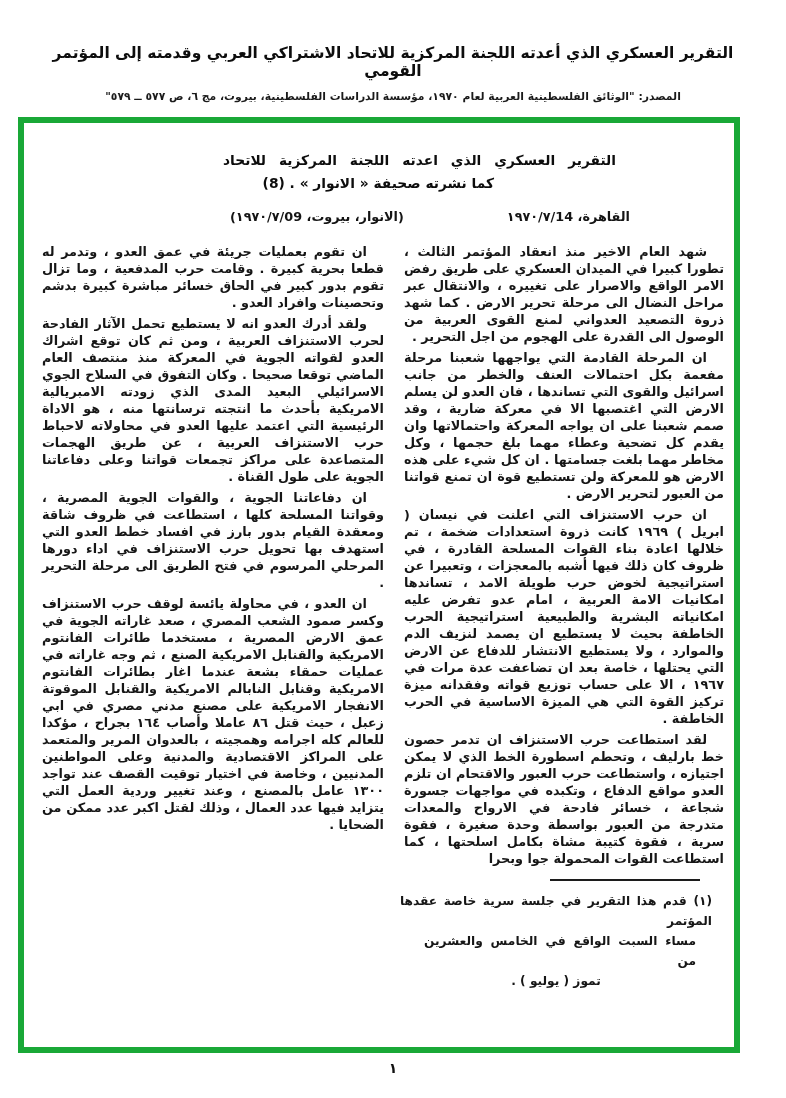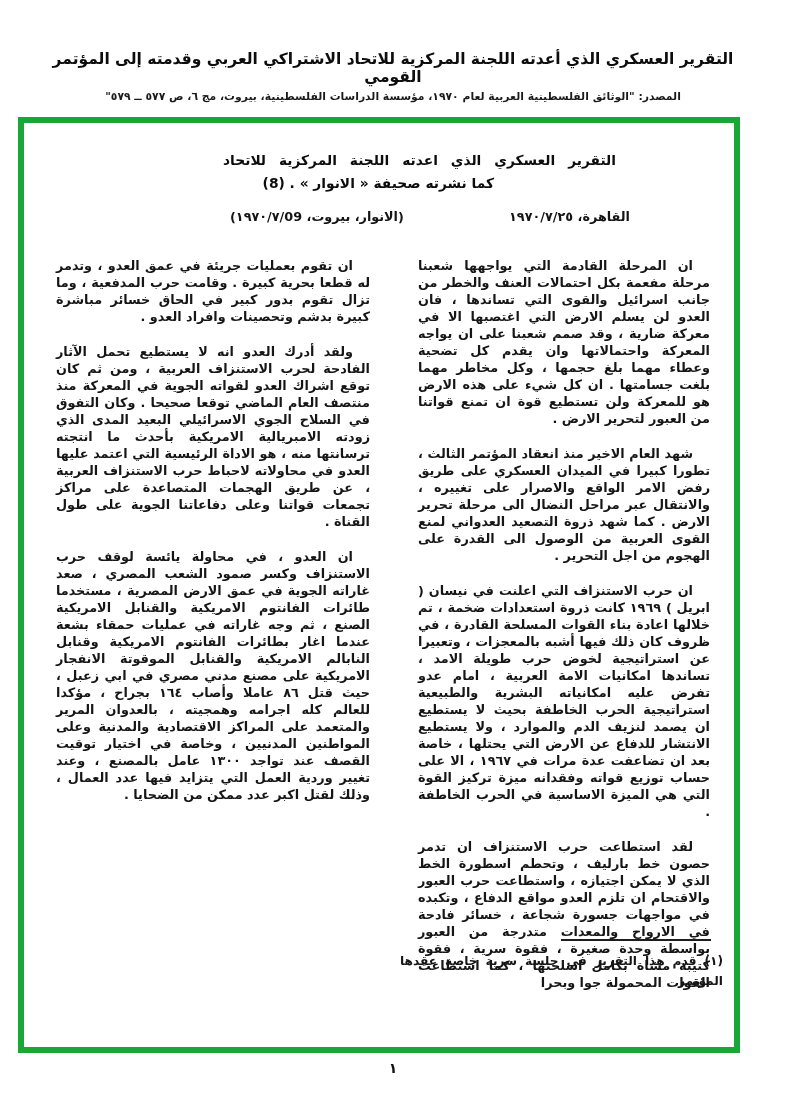--- a/index.html
+++ b/index.html
@@ -5,21 +5,21 @@
   html,body{margin:0;padding:0;}
   body{
     width:786px;height:1098px;background:#ffffff;
     font-family:"DejaVu Sans",sans-serif;
     -webkit-font-smoothing:antialiased;
     color:#111;
   }
   .page{position:relative;width:786px;height:1098px;overflow:hidden;background:#fff;}
 
   .main-title{
-    position:absolute;top:50px;left:30px;right:30px;
+    position:absolute;top:44px;left:30px;right:30px;
     direction:rtl;text-align:center;
     font-size:15.5px;font-weight:bold;color:#0d0d0d;
   }
   .source-line{
     position:absolute;top:90px;left:50px;right:50px;
     direction:rtl;text-align:center;
     font-size:10.8px;font-weight:bold;color:#1a1a1a;
   }
 
   .green-box{
@@ -44,25 +44,25 @@
   }
 
   .columns{
     margin-top:15px;height:778px;
     display:flex;gap:12px;
     padding:0 6px 0 14px;
     box-sizing:border-box;
   }
   .col{font-size:12.8px;line-height:17px;font-weight:bold;color:#161616;
        text-align:justify;}
-  .col p{margin:18px;text-indent:17px;}
+  .col p{margin:4px;text-indent:17px;}
   .col-first{width:328px;position:relative;}
   .col-second{width:350px;}
 
-  .footnote-wrap{position:absolute;bottom:26px;right:5px;left:0;}
+  .footnote-wrap{position:absolute;bottom:26px;right:16px;left:0;}
   .fn-sep{width:150px;border-top:2px solid #1c1c1c;margin:0 12px 10px 0;}
   .footnote{font-size:12.2px;line-height:20px;font-weight:bold;color:#161616;}
   .fn-just{text-align:justify;text-align-last:justify;}
   .fn-line2{padding:0 16px 0 24px;}
   .fn-center{text-align:center;}
 
   .page-number{
     position:absolute;top:1060px;left:0;right:0;
     text-align:center;font-size:14px;font-weight:bold;color:#111;
   }
@@ -77,43 +77,46 @@
   <div class="source-line">المصدر: "الوثائق الفلسطينية العربية لعام ١٩٧٠، مؤسسة الدراسات الفلسطينية، بيروت، مج ٦، ص ٥٧٧ ــ ٥٧٩"</div>
 
   <div class="green-box">
 
     <div class="doc-title">
       <div class="t-just">التقرير العسكري الذي اعدته اللجنة المركزية للاتحاد</div>
       <div class="t-last">كما نشرته صحيفة « الانوار » . (8)</div>
     </div>
 
     <div class="dateline">
-      <span>القاهرة، ١٩٧٠/٧/٢٥</span>
+      <span>القاهرة، ١٩٧٠/٧/14</span>
       <span>(الانوار، بيروت، ١٩٧٠/٧/09)</span>
     </div>
 
     <div class="columns">
 
       <div class="col col-first">
+        <p>شهد العام الاخير منذ انعقاد المؤتمر الثالث ، تطورا كبيرا في الميدان العسكري على طريق رفض الامر الواقع والاصرار على تغييره ، والانتقال عبر مراحل النضال الى مرحلة تحرير الارض . كما شهد ذروة التصعيد العدواني لمنع القوى العربية من الوصول الى القدرة على الهجوم من اجل التحرير .</p>
         <p>ان المرحلة القادمة التي يواجهها شعبنا مرحلة مفعمة بكل احتمالات العنف والخطر من جانب اسرائيل والقوى التي تساندها ، فان العدو لن يسلم الارض التي اغتصبها الا في معركة ضارية ، وقد صمم شعبنا على ان يواجه المعركة واحتمالاتها وان يقدم كل تضحية وعطاء مهما بلغ حجمها ، وكل مخاطر مهما بلغت جسامتها . ان كل شيء على هذه الارض هو للمعركة ولن تستطيع قوة ان تمنع قواتنا من العبور لتحرير الارض .</p>
-        <p>شهد العام الاخير منذ انعقاد المؤتمر الثالث ، تطورا كبيرا في الميدان العسكري على طريق رفض الامر الواقع والاصرار على تغييره ، والانتقال عبر مراحل النضال الى مرحلة تحرير الارض . كما شهد ذروة التصعيد العدواني لمنع القوى العربية من الوصول الى القدرة على الهجوم من اجل التحرير .</p>
         <p>ان حرب الاستنزاف التي اعلنت في نيسان ( ابريل ) ١٩٦٩ كانت ذروة استعدادات ضخمة ، تم خلالها اعادة بناء القوات المسلحة القادرة ، في ظروف كان ذلك فيها أشبه بالمعجزات ، وتعبيرا عن استراتيجية لخوض حرب طويلة الامد ، تساندها امكانيات الامة العربية ، امام عدو تفرض عليه امكانياته البشرية والطبيعية استراتيجية الحرب الخاطفة بحيث لا يستطيع ان يصمد لنزيف الدم والموارد ، ولا يستطيع الانتشار للدفاع عن الارض التي يحتلها ، خاصة بعد ان تضاعفت عدة مرات في ١٩٦٧ ، الا على حساب توزيع قواته وفقدانه ميزة تركيز القوة التي هي الميزة الاساسية في الحرب الخاطفة .</p>
         <p>لقد استطاعت حرب الاستنزاف ان تدمر حصون خط بارليف ، وتحطم اسطورة الخط الذي لا يمكن اجتيازه ، واستطاعت حرب العبور والاقتحام ان تلزم العدو مواقع الدفاع ، وتكبده في مواجهات جسورة شجاعة ، خسائر فادحة في الارواح والمعدات متدرجة من العبور بواسطة وحدة صغيرة ، فقوة سرية ، فقوة كتيبة مشاة بكامل اسلحتها ، كما استطاعت القوات المحمولة جوا وبحرا</p>
 
         <div class="footnote-wrap">
           <div class="fn-sep"></div>
           <div class="footnote">
             <div class="fn-just">(١) قدم هذا التقرير في جلسة سرية خاصة عقدها المؤتمر</div>
+            <div class="fn-just fn-line2">مساء السبت الواقع في الخامس والعشرين من</div>
+            <div class="fn-center">تموز ( يوليو ) .</div>
           </div>
         </div>
       </div>
 
       <div class="col col-second">
         <p>ان تقوم بعمليات جريئة في عمق العدو ، وتدمر له قطعا بحرية كبيرة . وقامت حرب المدفعية ، وما تزال تقوم بدور كبير في الحاق خسائر مباشرة كبيرة بدشم وتحصينات وافراد العدو .</p>
         <p>ولقد أدرك العدو انه لا يستطيع تحمل الآثار الفادحة لحرب الاستنزاف العربية ، ومن ثم كان توقع اشراك العدو لقواته الجوية في المعركة منذ منتصف العام الماضي توقعا صحيحا . وكان التفوق في السلاح الجوي الاسرائيلي البعيد المدى الذي زودته الامبريالية الامريكية بأحدث ما انتجته ترسانتها منه ، هو الاداة الرئيسية التي اعتمد عليها العدو في محاولاته لاحباط حرب الاستنزاف العربية ، عن طريق الهجمات المتصاعدة على مراكز تجمعات قواتنا وعلى دفاعاتنا الجوية على طول القناة .</p>
+        <p>ان دفاعاتنا الجوية ، والقوات الجوية المصرية ، وقواتنا المسلحة كلها ، استطاعت في ظروف شاقة ومعقدة القيام بدور بارز في افساد خطط العدو التي استهدف بها تحويل حرب الاستنزاف في اداء دورها المرحلي المرسوم في فتح الطريق الى مرحلة التحرير .</p>
         <p>ان العدو ، في محاولة يائسة لوقف حرب الاستنزاف وكسر صمود الشعب المصري ، صعد غاراته الجوية في عمق الارض المصرية ، مستخدما طائرات الفانتوم الامريكية والقنابل الامريكية الصنع ، ثم وجه غاراته في عمليات حمقاء بشعة عندما اغار بطائرات الفانتوم الامريكية وقنابل النابالم الامريكية والقنابل الموقوتة الانفجار الامريكية على مصنع مدني مصري في ابي زعبل ، حيث قتل ٨٦ عاملا وأصاب ١٦٤ بجراح ، مؤكدا للعالم كله اجرامه وهمجيته ، بالعدوان المرير والمتعمد على المراكز الاقتصادية والمدنية وعلى المواطنين المدنيين ، وخاصة في اختيار توقيت القصف عند تواجد ١٣٠٠ عامل بالمصنع ، وعند تغيير وردية العمل التي يتزايد فيها عدد العمال ، وذلك لقتل اكبر عدد ممكن من الضحايا .</p>
       </div>
 
     </div>
   </div>
 
   <div class="page-number">١</div>
 
 </div>
 

